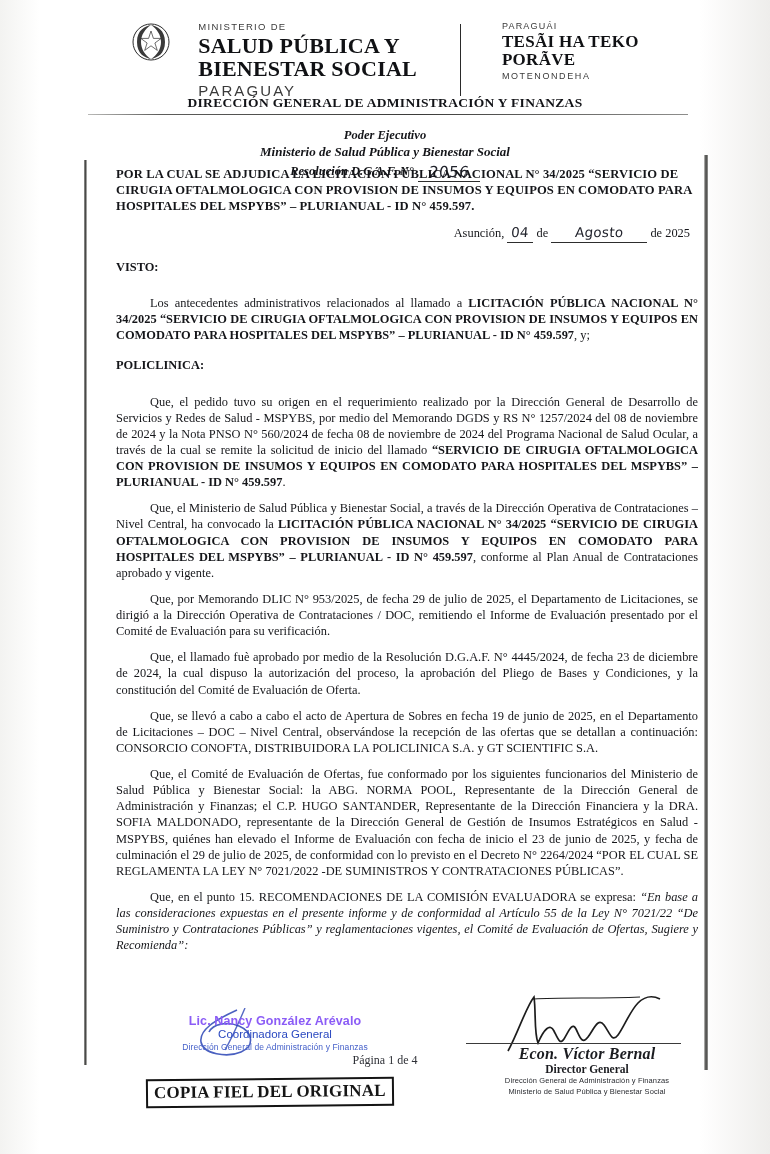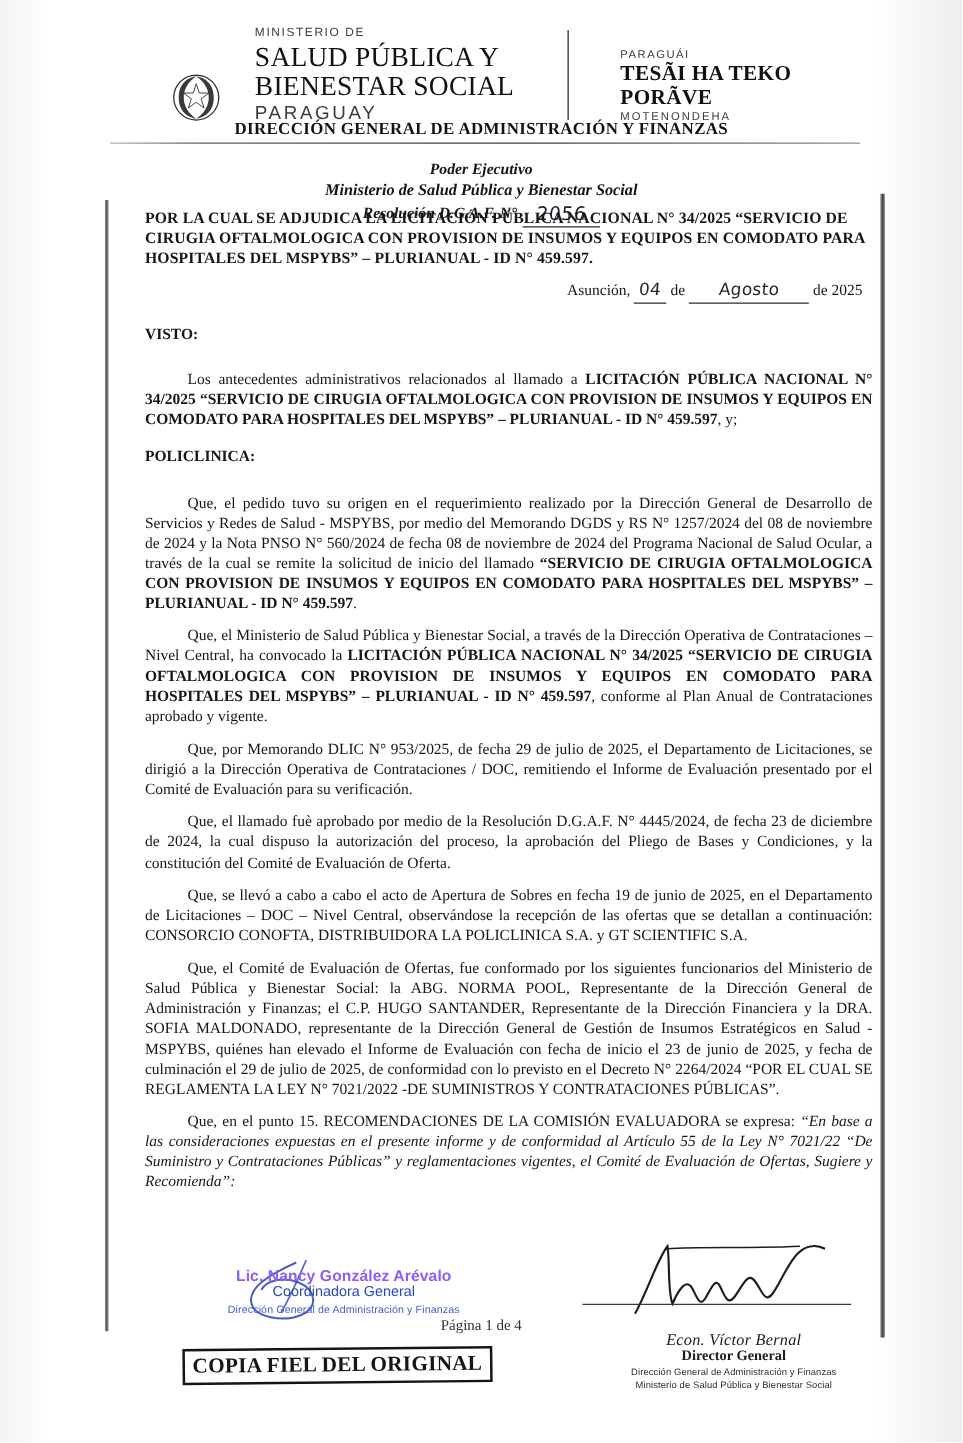--- a/index.html
+++ b/index.html
@@ -21,36 +21,36 @@
     position:absolute;inset:0;
     background:linear-gradient(90deg,#f3f3f1 0px,#ffffff 40px,#ffffff 700px,#eeedeb 770px);
     pointer-events:none;
   }
 
   
   .letterhead{
     position:absolute;top:22px;left:0;width:770px;
     display:flex;justify-content:center;align-items:flex-start;
   }
-  .lh-inner{display:flex;align-items:flex-end;gap:27px;}
+  .lh-inner{display:flex;align-items:flex-start;gap:27px;}
   .emblem{
     width:40px;height:40px;flex:0 0 40px;position:relative;
   }
   .emblem svg{display:block;}
   .lh-left{
     font-family:"Liberation Serif", serif;
     line-height:1;
   }
   .lh-kicker{
     font-family:"Liberation Sans", sans-serif;
     font-size:9.5px;letter-spacing:1.3px;color:#3a3a3a;
     margin-bottom:2px;
   }
   .lh-main1,.lh-main2{
-    font-weight:normal;font-size:22px;letter-spacing:0.2px;color:#101114;
+    font-weight:bold;font-size:22px;letter-spacing:0.2px;color:#101114;
     line-height:1.08;
   }
   .lh-sub{
     font-family:"Liberation Sans", sans-serif;
     font-size:15px;letter-spacing:2.1px;color:#3a3a3a;margin-top:2px;
   }
   .lh-divider{
     width:1px;background:#2a2a2a;align-self:stretch;margin:2px 14px 2px 16px;
   }
   .lh-right{line-height:1;}
@@ -171,22 +171,22 @@
 
   .pagenum{
     position:absolute;left:0;top:1053px;width:770px;text-align:center;
     font-size:12px;color:#2e3036;
   }
 
   .sig-right{
     position:absolute;left:472px;top:1045px;width:230px;text-align:center;
   }
   .sig-right .sr-name{
-    font-family:"Liberation Serif", serif;font-weight:normal;font-style:italic;
-    font-size:13px;color:#1b1c20;line-height:1.1;letter-spacing:0.2px;margin-top:20px;
+    font-family:"Liberation Serif", serif;font-weight:bold;font-style:italic;
+    font-size:16px;color:#1b1c20;line-height:1.1;letter-spacing:0.2px;
   }
   .sig-right .sr-role{
     font-family:"Liberation Serif", serif;font-weight:bold;
     font-size:11.5px;color:#1b1c20;line-height:1.2;
   }
   .sig-right .sr-dep{
     font-family:"Liberation Sans", sans-serif;
     font-size:7.5px;color:#2a2c31;line-height:1.35;letter-spacing:0.1px;
   }
   .black-scrawl{

